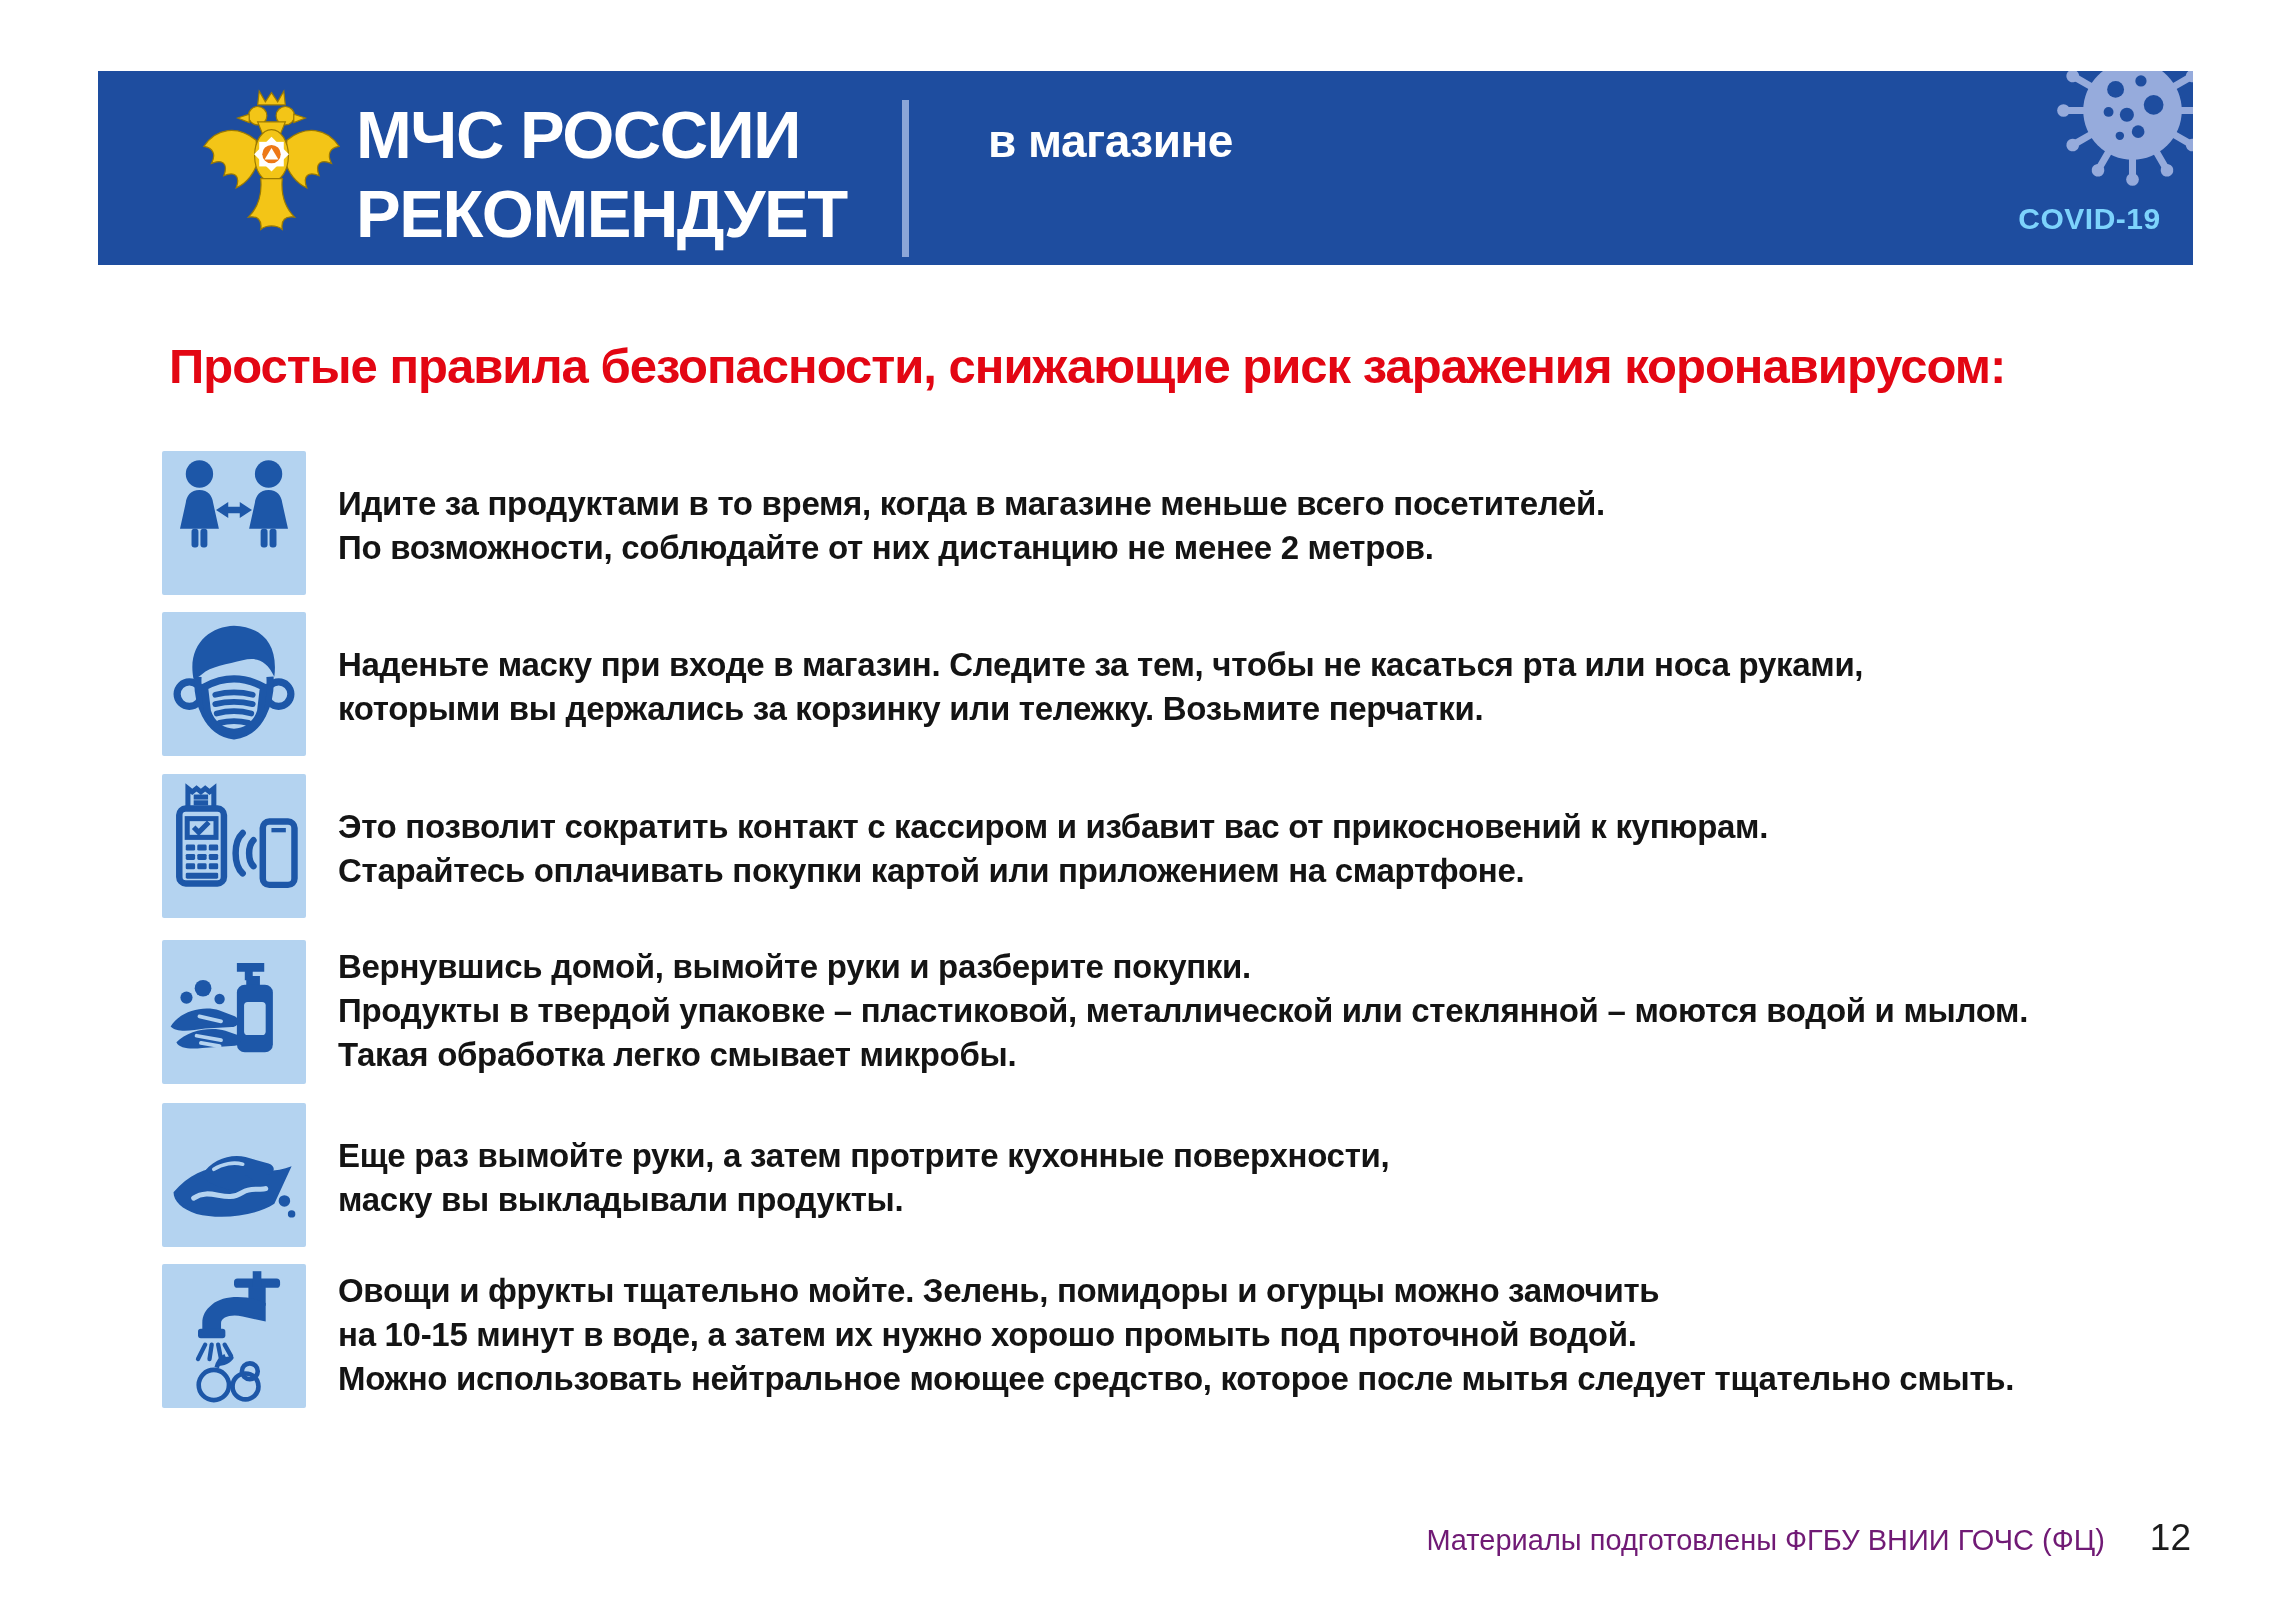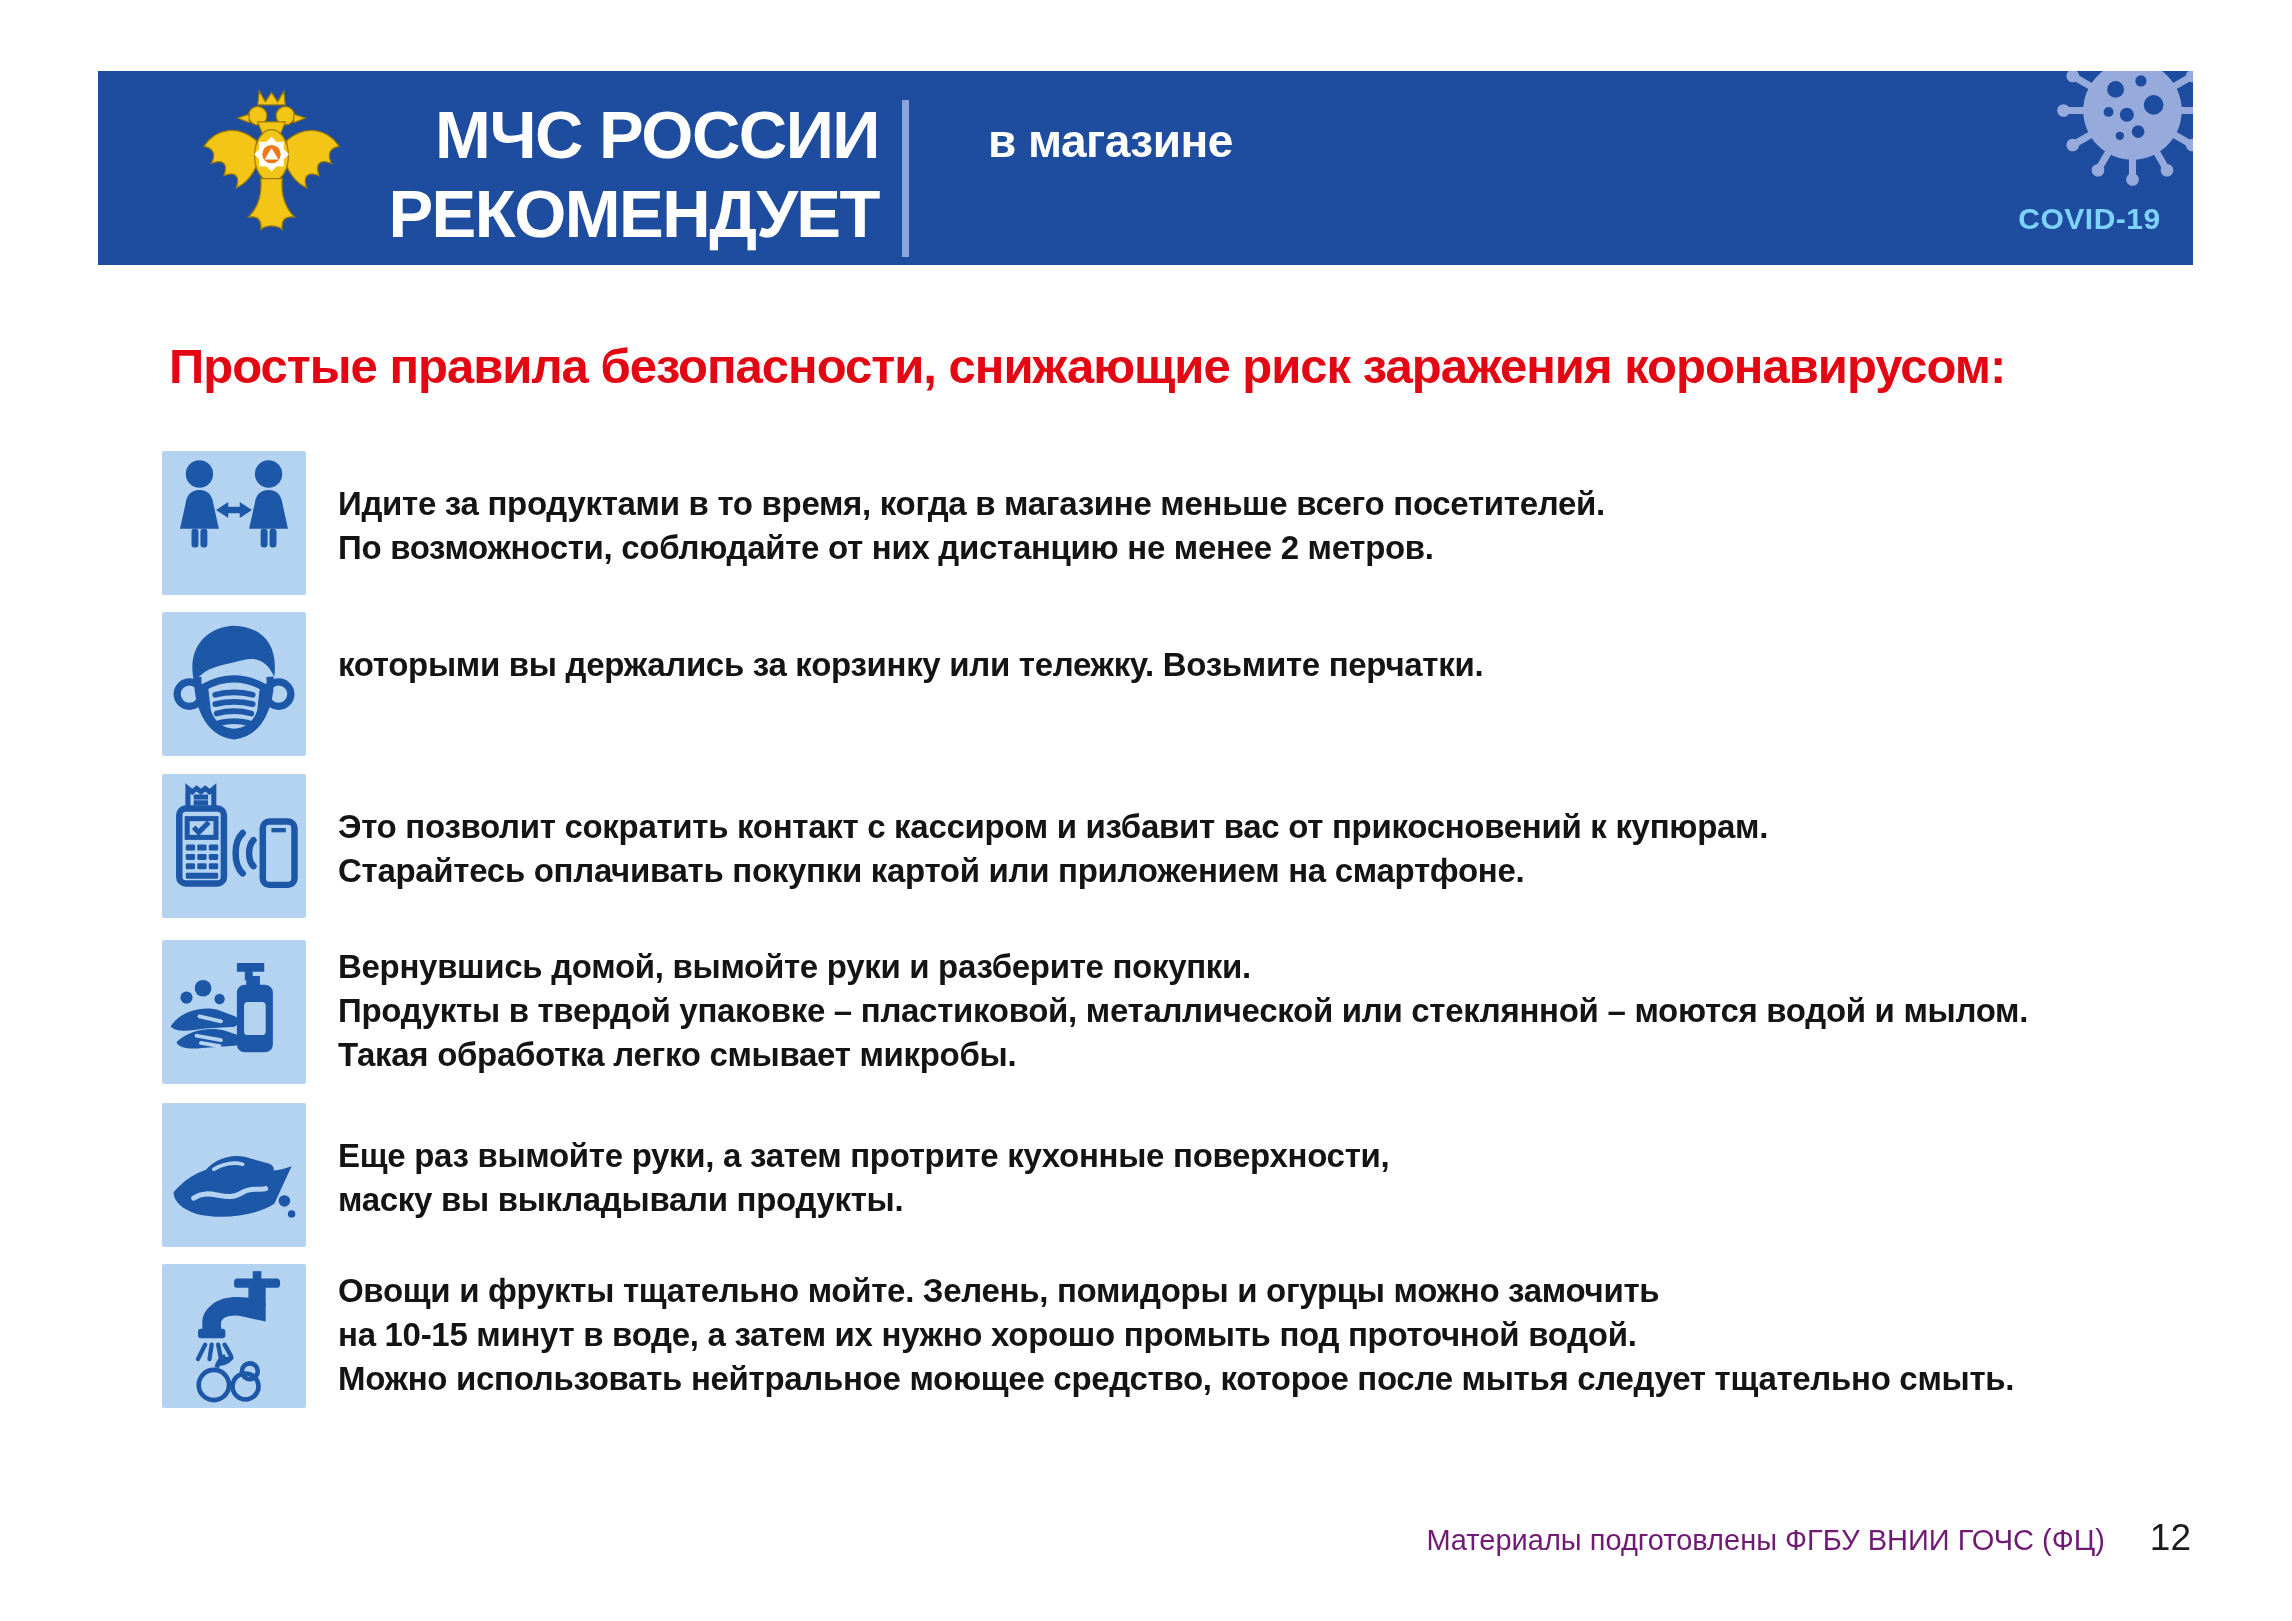--- a/index.html
+++ b/index.html
@@ -7,21 +7,21 @@
     position:relative;width:2293px;height:1621px;background:#ffffff;
     font-family:"Liberation Sans",sans-serif;overflow:hidden;
   }
   
   .header{
     position:absolute;left:98px;top:71px;width:2095px;height:194px;
     background:#1e4d9f;overflow:hidden;
   }
   .emblem{position:absolute;left:96px;top:13.7px;width:155px;height:169px;}
   .org-title{
-    position:absolute;left:258px;top:23.5px;width:523px;text-align:right;
+    position:absolute;left:258px;top:23.5px;width:523px;text-align:left;
     color:#ffffff;font-weight:bold;font-size:67px;line-height:79px;letter-spacing:-1.5px;
   }
   .header-divider{
     position:absolute;left:804px;top:29px;width:6.9px;height:157px;background:#8ca6d8;
   }
   .subtitle{
     position:absolute;left:890px;top:39px;color:#ffffff;font-weight:bold;
     font-size:46px;line-height:62px;letter-spacing:-0.5px;
   }
   .covid-label{
@@ -224,20 +224,21 @@
         <g stroke="#1d57a8" fill="none" stroke-width="4" stroke-linecap="round">
           <path d="M37 57.5 C45 55.5 55 55.5 63 57.5"></path>
           <path d="M37 64 C45 62 55 62 63 64"></path>
           <path d="M38 70.5 C45.5 68.5 54.5 68.5 62 70.5"></path>
           <path d="M40 77 C46 75.5 54 75.5 60 77"></path>
         </g>
         <path fill="#1d57a8" d="M22 47 C17 23 33 10 50 9.5 C68 10 81 21 78 45 C73 34 66 31 56 33.5 C46 36 33 38 28 43 C25.5 45 23.5 46 22 47 Z"></path>
       </svg>
     </div>
     <div class="rule-text rt-2">
+      <div>Наденьте маску при входе в магазин. Следите за тем, чтобы не касаться рта или носа руками,</div>
       <div>которыми вы держались за корзинку или тележку. Возьмите перчатки.</div>
     </div>
   </div>
 
   <div class="rule r3">
     <div class="icon-box">
       <svg viewBox="0 0 100 100">
         <g stroke="#1d57a8" fill="none" stroke-width="3.5">
           <path d="M18 10 l3 2.4 3 -2.4 3 2.4 3 -2.4 3 2.4 3 -2.4 V 24 H 18 Z"></path>
           <line x1="22" y1="16" x2="32" y2="16"></line>

